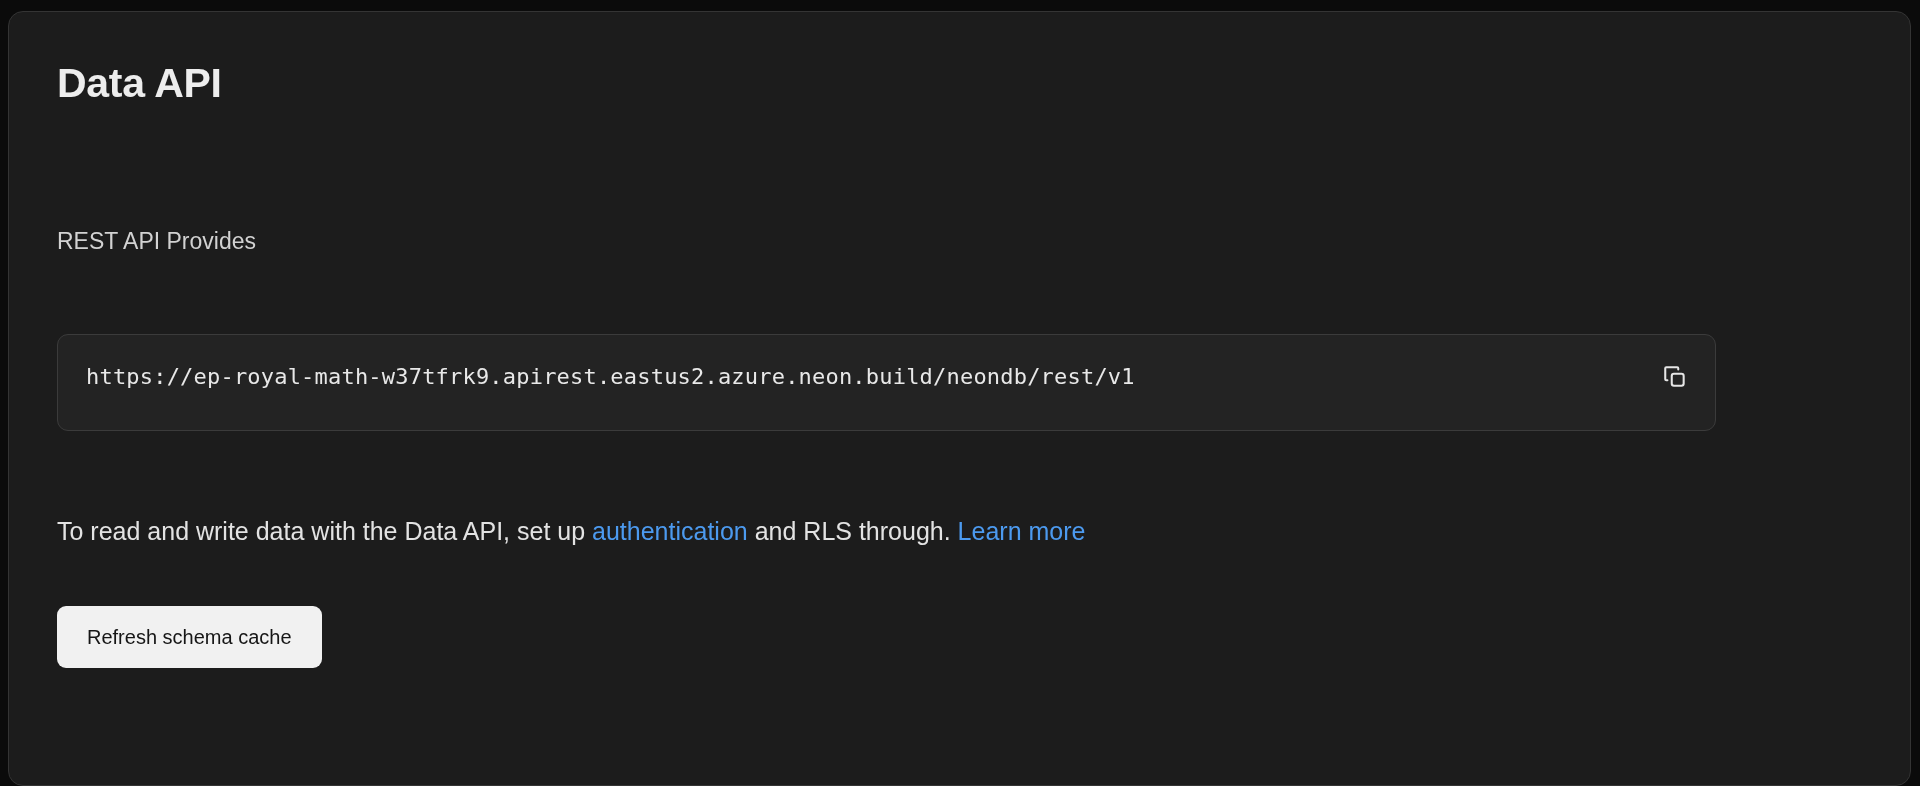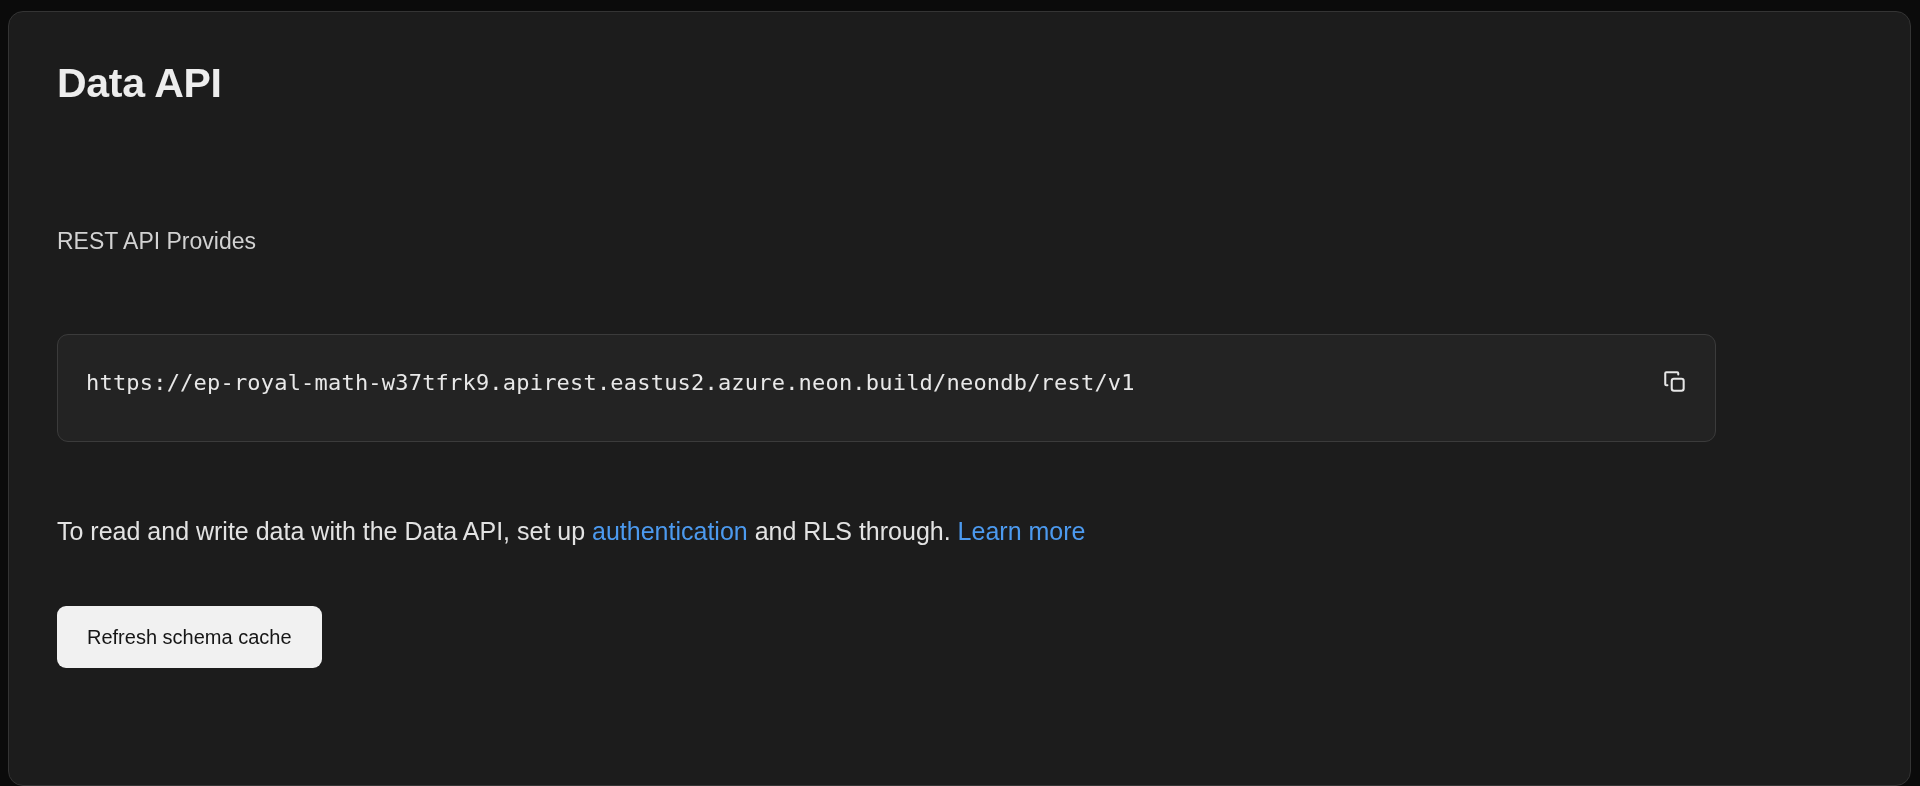--- a/index.html
+++ b/index.html
@@ -50,21 +50,21 @@
     top: 216px;
     font-size: 23px;
     color: #d2d2d2;
   }
 
   .endpoint-wrap {
     position: absolute;
     left: 48px;
     top: 322px;
     width: 1659px;
-    height: 108px;
+    height: 97px;
     background: #232323;
     border: 1px solid #3b3b3b;
     border-radius: 11px;
     display: flex;
     align-items: center;
     padding: 0 18px 12px 28px;
   }
 
   .endpoint-url {
     flex: 1;

